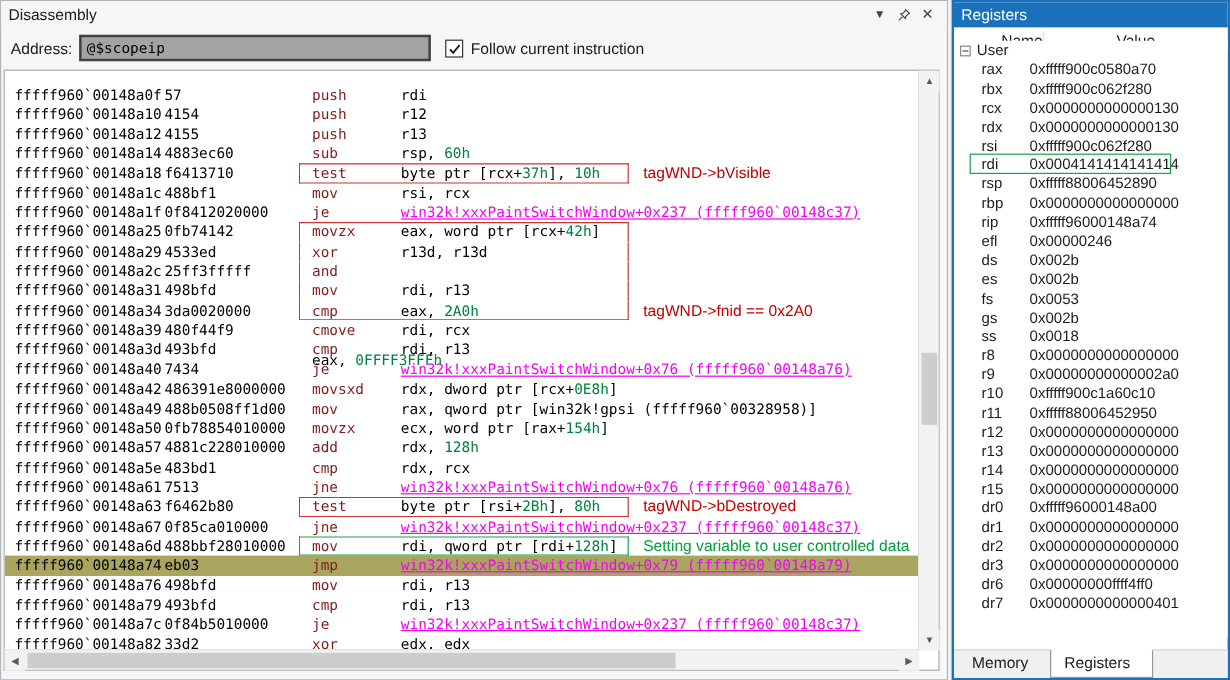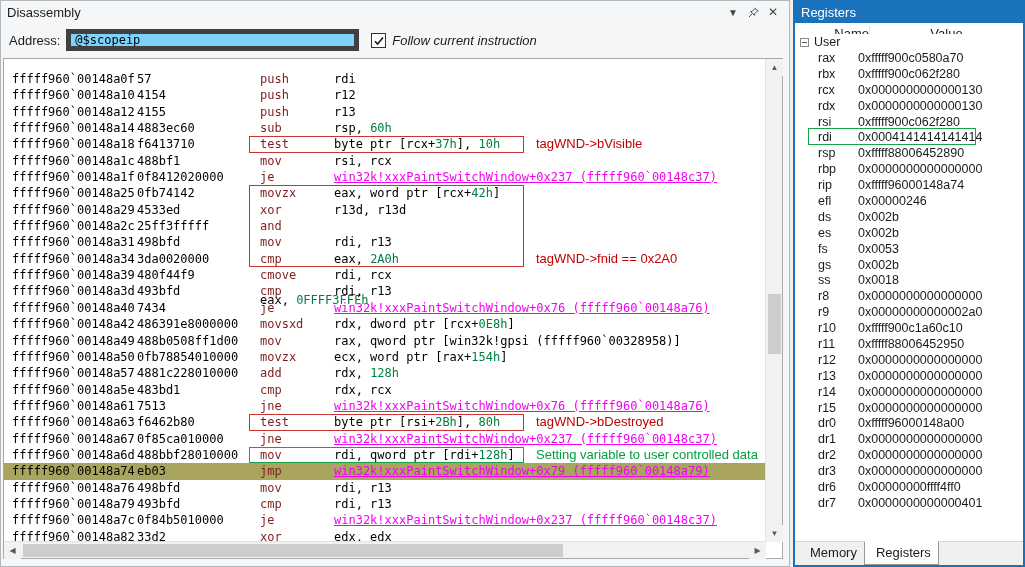--- a/index.html
+++ b/index.html
@@ -9,26 +9,26 @@
 
   
   .disasm { position:absolute; left:0; top:0; width:790px; height:567px;
             background:#f5f6f7; border:1px solid #b4b7ba; }
   .titlebar { height:22px; display:flex; align-items:center; padding:0 6px;
               font-size:13px; color:#1b1b1b; background:#f5f6f7; }
   .titlebar .title { flex:1; }
   .tb-icon { width:20px; height:16px; display:flex; align-items:center; justify-content:center;
              color:#444; font-size:10px; cursor:pointer; }
   .toolbar { height:34px; display:flex; align-items:center; padding:0 8px; font-size:13px; color:#1b1b1b; }
-  .addr-input { width:293px; height:22px; border:5px solid #404040; background:#7dd3fc; margin-left:6px;
+  .addr-input { width:293px; height:22px; border:2px solid #404040; background:#a3a3a3; margin-left:6px;
                 font-family:"DejaVu Sans Mono", monospace; font-size:12px; padding:0 4px; color:#000; }
   .chk-wrap { display:flex; align-items:center; margin-left:12px; }
   .chk { width:15px; height:15px; border:1px solid #333; background:#fff; position:relative; }
   .chk svg { position:absolute; left:1px; top:1px; }
-  .chk-label { margin-left:6px; font-size:13px;font-style:italic; }
+  .chk-label { margin-left:6px; font-size:13px; }
 
   
   .code-frame { position:absolute; left:2px; top:57px; width:780px; height:501px;
                 border:1px solid #a9a9a9; background:#fff; }
   .code-viewport { position:absolute; left:0; top:12px; width:761px; height:482px;
                    overflow:hidden; background:#fff;
                    font-family:"DejaVu Sans Mono", monospace; font-size:12px; }
   .line { display:flex; height:16.35px; line-height:16.35px; white-space:pre; width:761px; }
   .line.hl { background:#a9a55e; }
   .addr { flex:0 0 133px; padding-left:8px; color:#000; }
@@ -66,21 +66,21 @@
   .collapse-box::after { content:""; position:absolute; left:1px; right:1px; top:3px; height:1px; background:#555; }
   .reg-group-label { margin-left:5px; }
   .reg-row { display:flex; align-items:center; height:15.9px; position:relative; }
   .reg-name { width:40px; margin-left:23px; }
   .reg-val  { }
   .rdi-box { position:absolute; left:13px; top:-1px; width:168px; height:17px;
              border:1px solid #17a24b; pointer-events:none; }
 
   .reg-tabs { position:absolute; left:0; bottom:0; width:228px; height:24px; background:#f0f0f0;
               border-top:1px solid #d6d6d6; display:flex; align-items:stretch; padding-left:4px; }
-  .tab { padding:3px 7px 0 11px; font-size:13px; color:#1b1b1b; cursor:pointer; }
+  .tab { padding:3px 18px 0 11px; font-size:13px; color:#1b1b1b; cursor:pointer; }
   .tab.active { background:#fff; border:1px solid #989898; border-top:1px solid #fff; margin-top:-1px; }
 
   .pin-svg, .x-svg { display:block; }
 </style>
 </head>
 <body>
 
 <div class="app">
 
   <div class="disasm">

